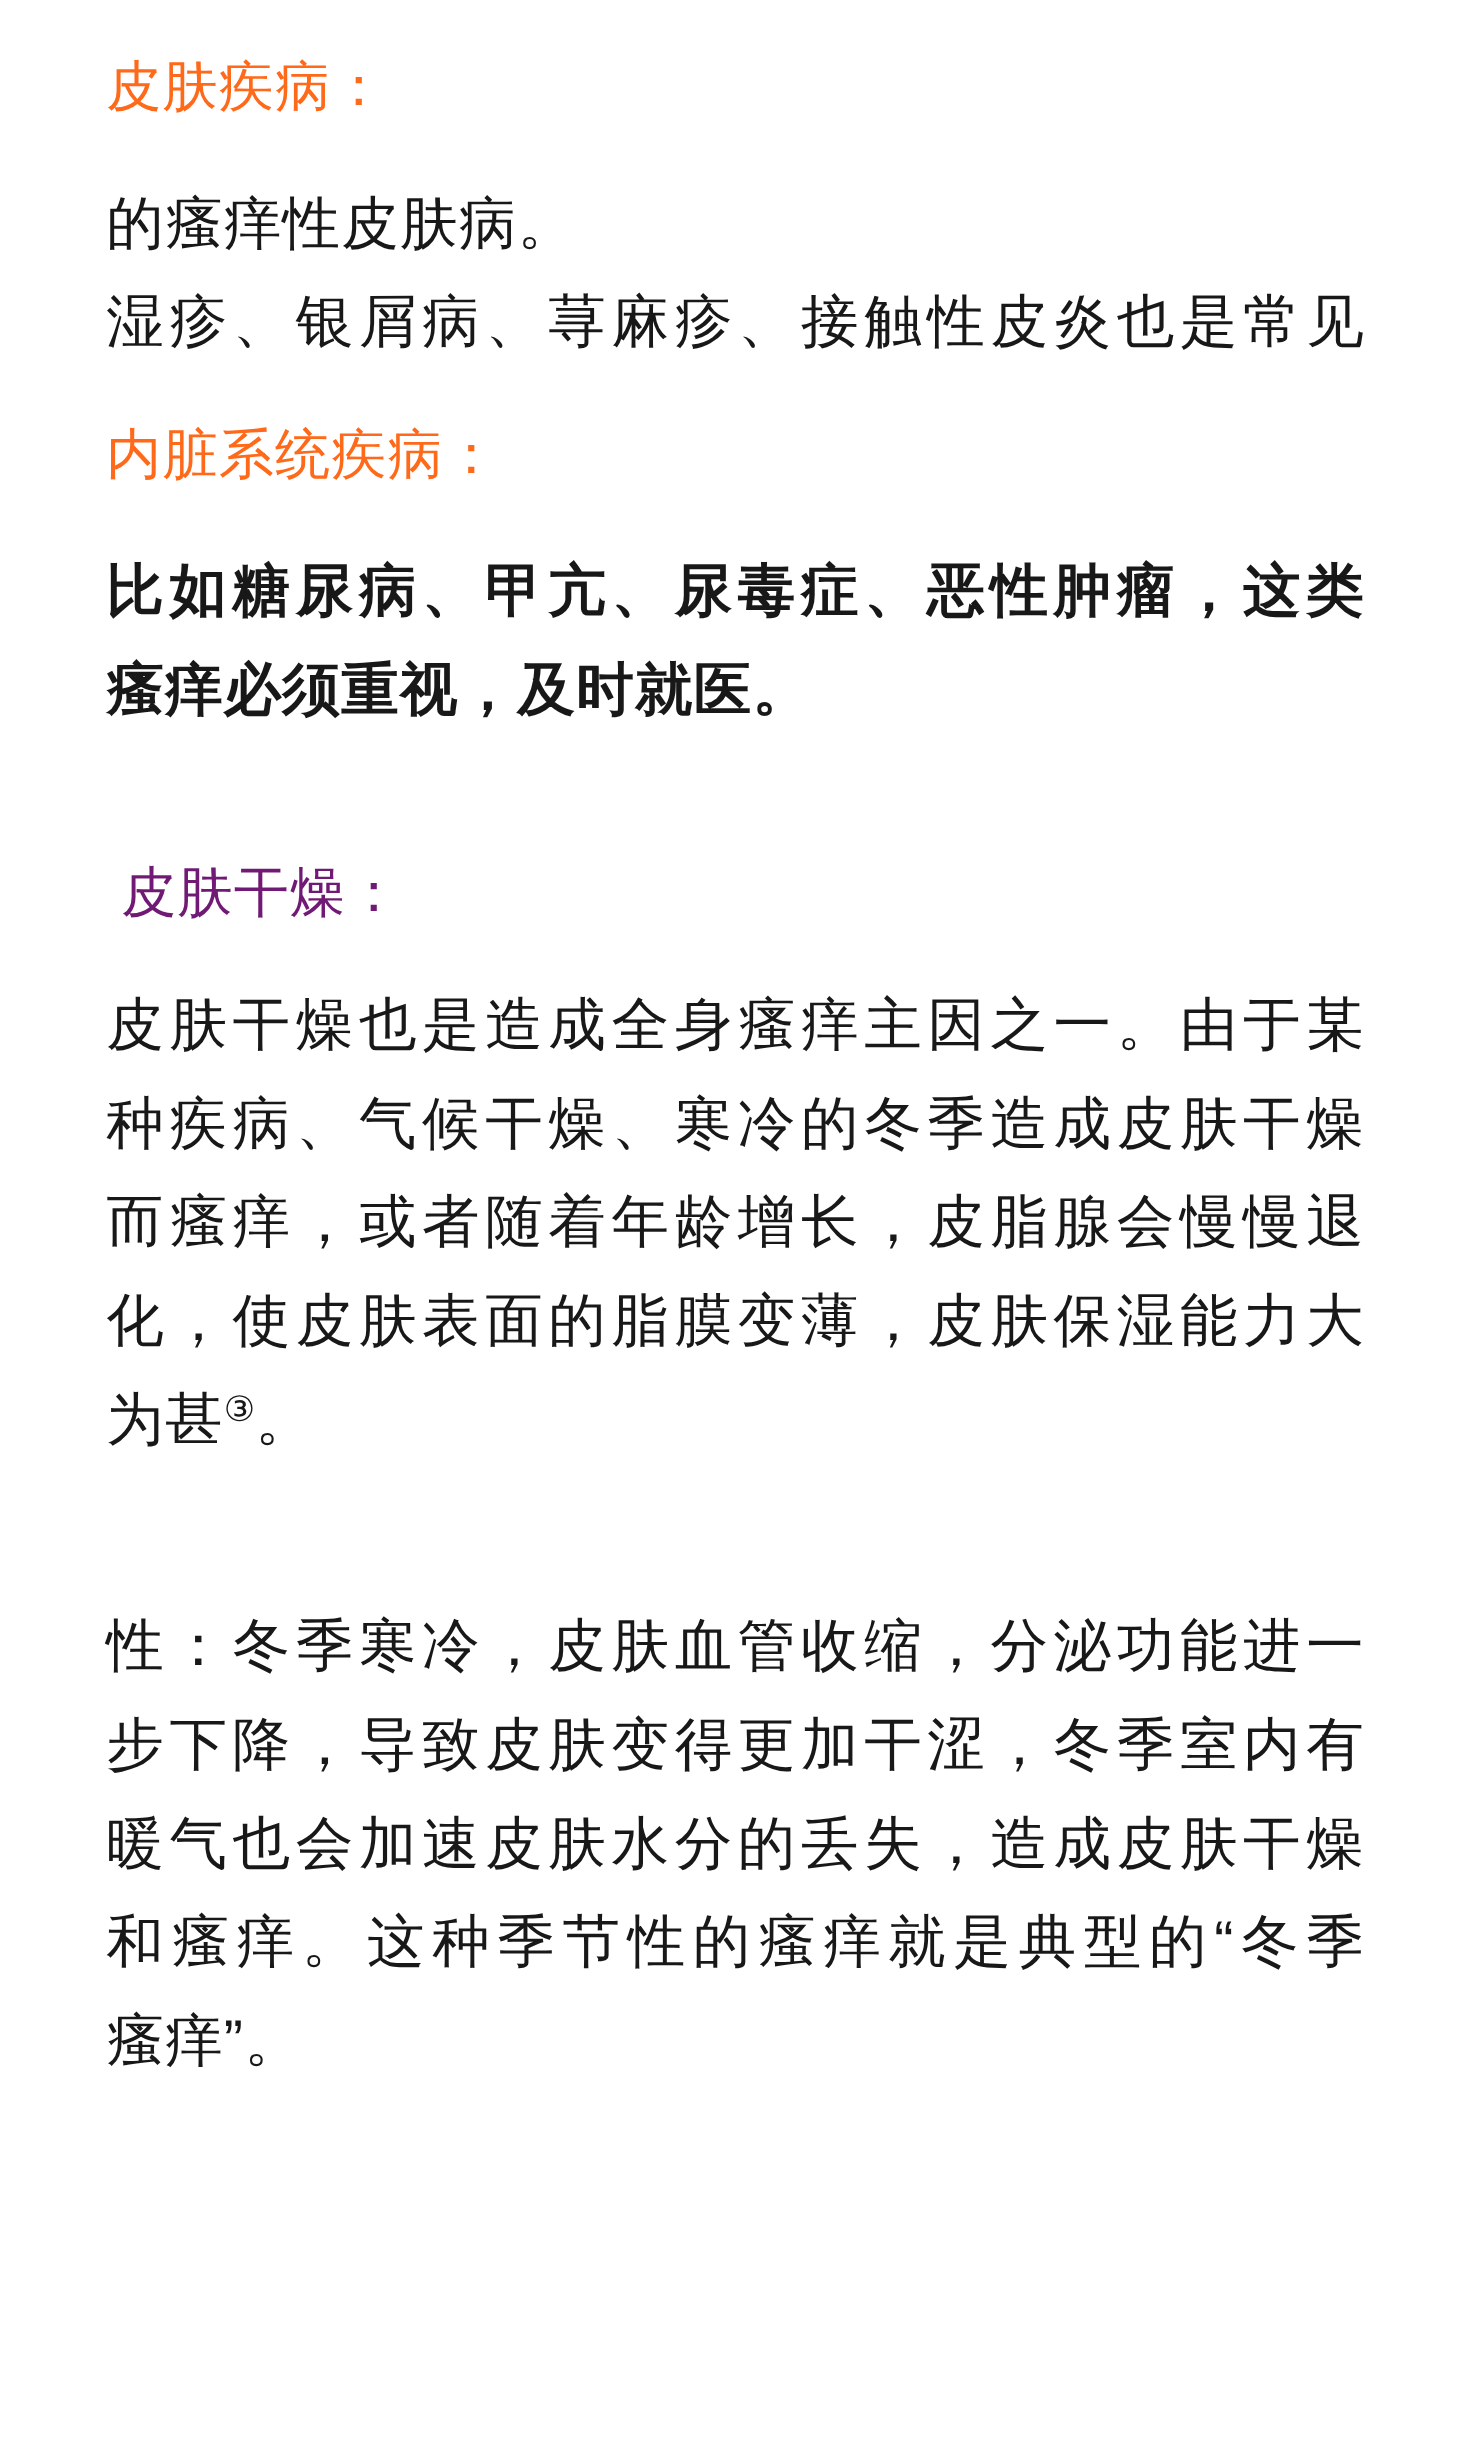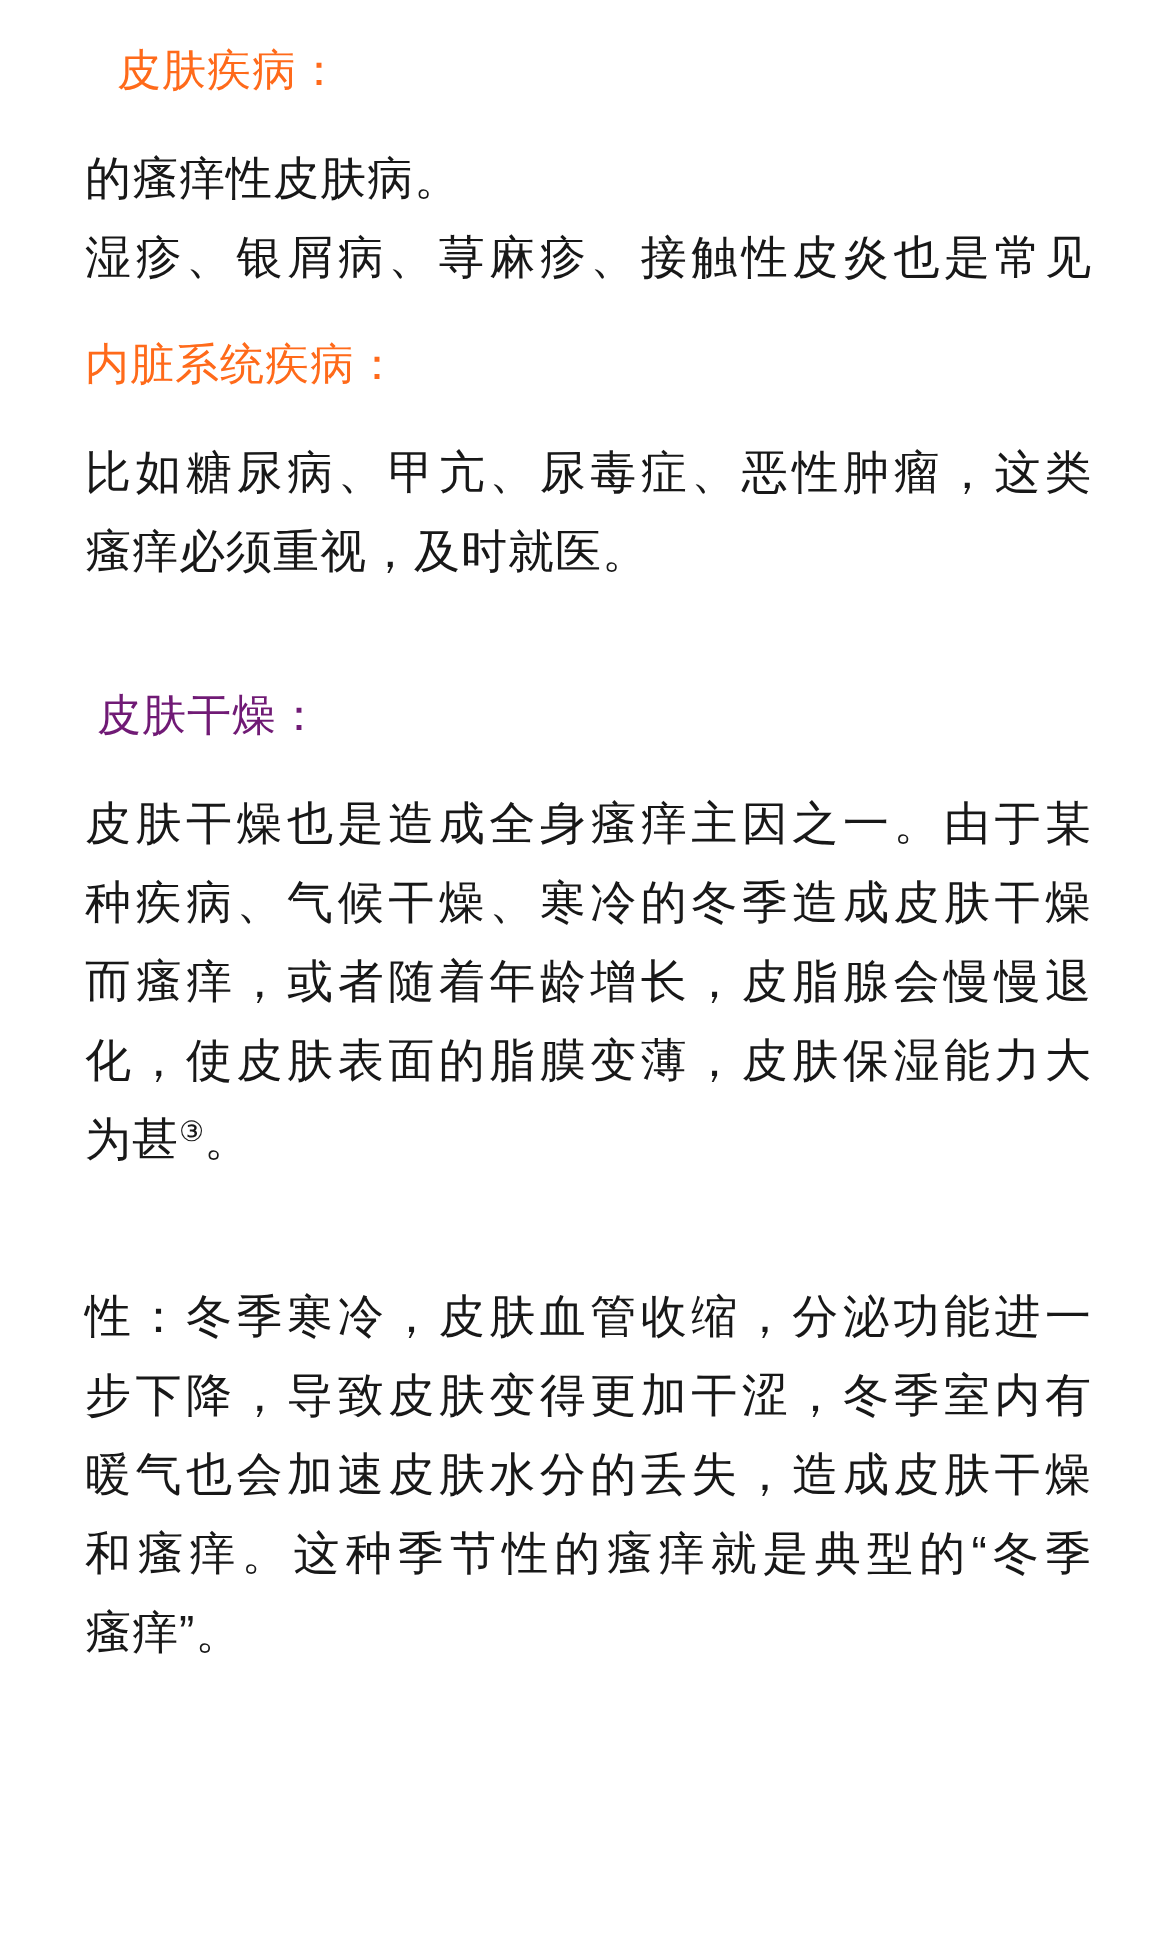--- a/index.html
+++ b/index.html
@@ -22,21 +22,20 @@
   .section-heading {
     color: #ff6a1a;
     font-size: 44px;
     line-height: 62px;
     font-weight: 400;
     letter-spacing: 1px;
     margin: 93px 0 38px 0;
   }
   .section:first-child .section-heading {
     margin-top: 39px;
-    margin-left: 32px;
   }
   .paragraph {
     color: #181818;
     font-size: 46px;
     line-height: 79px;
     letter-spacing: 1px;
     font-weight: 400;
   }
   .paragraph + .paragraph {
     margin-top: 98px;
@@ -61,28 +60,28 @@
 <main class="article" style="background: rgb(255, 255, 255);">
     <section class="section">
       <div class="section-heading" style="color: rgb(255, 106, 26);">皮肤疾病：</div>
       <div class="paragraph" style="color: rgb(24, 24, 24);">
         <div class="text-line">的瘙痒性皮肤病。</div>
         <div class="text-line fill">湿疹、银屑病、荨麻疹、接触性皮炎也是常见</div>
       </div>
     </section>
     <section class="section">
       <div class="section-heading" style="color: rgb(255, 106, 26); margin-top: 36px;">内脏系统疾病：</div>
-      <div class="paragraph" style="color: rgb(24, 24, 24);">
+      <div class="paragraph" style="color: rgb(24, 24, 24); font-weight: bold;">
         <div class="text-line fill">比如糖尿病、甲亢、尿毒症、恶性肿瘤，这类</div>
         <div class="text-line">瘙痒必须重视，及时就医。</div>
       </div>
     </section>
     <section class="section">
       <div class="section-heading" style="color: #701a75; margin-left: 12px;">皮肤干燥：</div>
-      <div class="paragraph" style="color: rgb(24, 24, 24);">
+      <div class="paragraph" style="color: rgb(24, 24, 24); font-family: Liberation Mono, monospace;">
         <div class="text-line fill">皮肤干燥也是造成全身瘙痒主因之一。由于某</div>
         <div class="text-line fill">种疾病、气候干燥、寒冷的冬季造成皮肤干燥</div>
         <div class="text-line fill">而瘙痒，或者随着年龄增长，皮脂腺会慢慢退</div>
         <div class="text-line fill">化，使皮肤表面的脂膜变薄，皮肤保湿能力大</div>
         <div class="text-line"><span>为甚</span><sup class="footnote-ref">③</sup><span>。</span></div>
       </div>
       <div class="paragraph" style="color: rgb(24, 24, 24);">
         <div class="text-line fill">性：冬季寒冷，皮肤血管收缩，分泌功能进一</div>
         <div class="text-line fill">步下降，导致皮肤变得更加干涩，冬季室内有</div>
         <div class="text-line fill">暖气也会加速皮肤水分的丢失，造成皮肤干燥</div>

